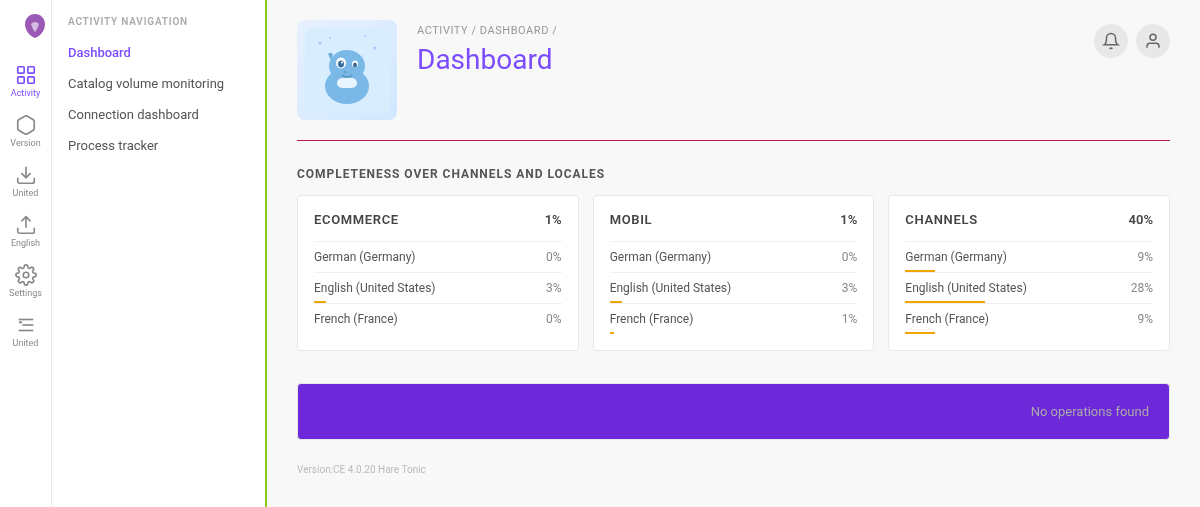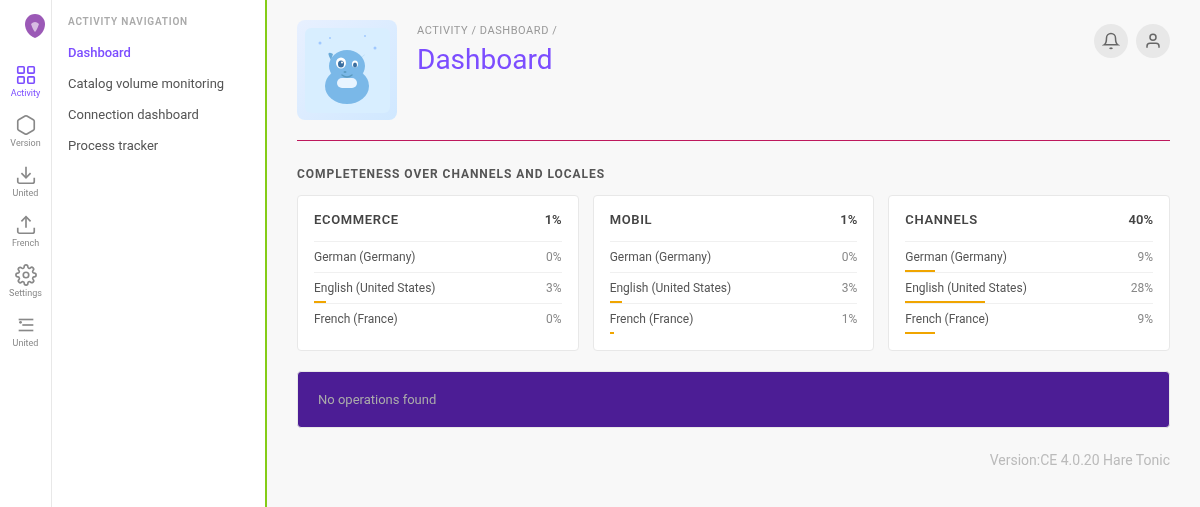--- a/index.html
+++ b/index.html
@@ -144,21 +144,21 @@
       padding-top: 26px;
       border-top: 1px solid #be185d;
       margin-top: 14px;
     }
 
     
     .channels-grid {
       display: grid;
       grid-template-columns: 1fr 1fr 1fr;
       gap: 14px;
-      margin-bottom: 20px;
+      margin-bottom: 32px;
     }
     .channel-card {
       background: #fff;
       border: 1px solid #e8e8e8;
       border-radius: 4px;
       padding: 16px;
     }
     .channel-header {
       display: flex;
       justify-content: space-between;
@@ -191,32 +191,32 @@
       color: #888;
     }
     .locale-bar {
       position: absolute;
       bottom: 0;
       left: 0;
       height: 2px;
       background: #f0a500;
     }
     .ops-empty {
-      background: #4c1d95;
+      background: #6d28d9;
       border: 1px solid #e8e8e8;
       border-radius: 4px;
       padding: 20px;
-      text-align: left;
+      text-align: right;
       font-size: 13px;
       color: #aaa;
     }
 
     .version-text {
-      text-align: right;
-      font-size: 14px;
+      text-align: left;
+      font-size: 10px;
       color: #bbb;
       margin-top: 24px;
     }
   </style>
 </head>
 <body>
 
 <nav class="icon-nav">
 
   <div class="logo">
@@ -251,21 +251,21 @@
     </svg>
     <span class="nav-icon-label">United</span>
   </div>
 
   <div class="nav-icon-item">
     <svg viewBox="0 0 24 24" fill="none" stroke="#888" stroke-width="1.8">
       <path d="M21 15v4a2 2 0 0 1-2 2H5a2 2 0 0 1-2-2v-4"></path>
       <polyline points="17 8 12 3 7 8"></polyline>
       <line x1="12" y1="3" x2="12" y2="15"></line>
     </svg>
-    <span class="nav-icon-label">French</span>
+    <span class="nav-icon-label">English</span>
   </div>
 
   <div class="nav-icon-item">
     <svg viewBox="0 0 24 24" fill="none" stroke="#888" stroke-width="1.8">
       <circle cx="12" cy="12" r="3"></circle>
       <path d="M19.4 15a1.65 1.65 0 0 0 .33 1.82l.06.06a2 2 0 0 1-2.83 2.83l-.06-.06a1.65 1.65 0 0 0-1.82-.33 1.65 1.65 0 0 0-1 1.51V21a2 2 0 0 1-4 0v-.09A1.65 1.65 0 0 0 9 19.4a1.65 1.65 0 0 0-1.82.33l-.06.06a2 2 0 0 1-2.83-2.83l.06-.06A1.65 1.65 0 0 0 4.68 15a1.65 1.65 0 0 0-1.51-1H3a2 2 0 0 1 0-4h.09A1.65 1.65 0 0 0 4.6 9a1.65 1.65 0 0 0-.33-1.82l-.06-.06a2 2 0 0 1 2.83-2.83l.06.06A1.65 1.65 0 0 0 9 4.68a1.65 1.65 0 0 0 1-1.51V3a2 2 0 0 1 4 0v.09a1.65 1.65 0 0 0 1 1.51 1.65 1.65 0 0 0 1.82-.33l.06-.06a2 2 0 0 1 2.83 2.83l-.06.06A1.65 1.65 0 0 0 19.4 9a1.65 1.65 0 0 0 1.51 1H21a2 2 0 0 1 0 4h-.09a1.65 1.65 0 0 0-1.51 1z"></path>
     </svg>
     <span class="nav-icon-label">Settings</span>
   </div>
 

